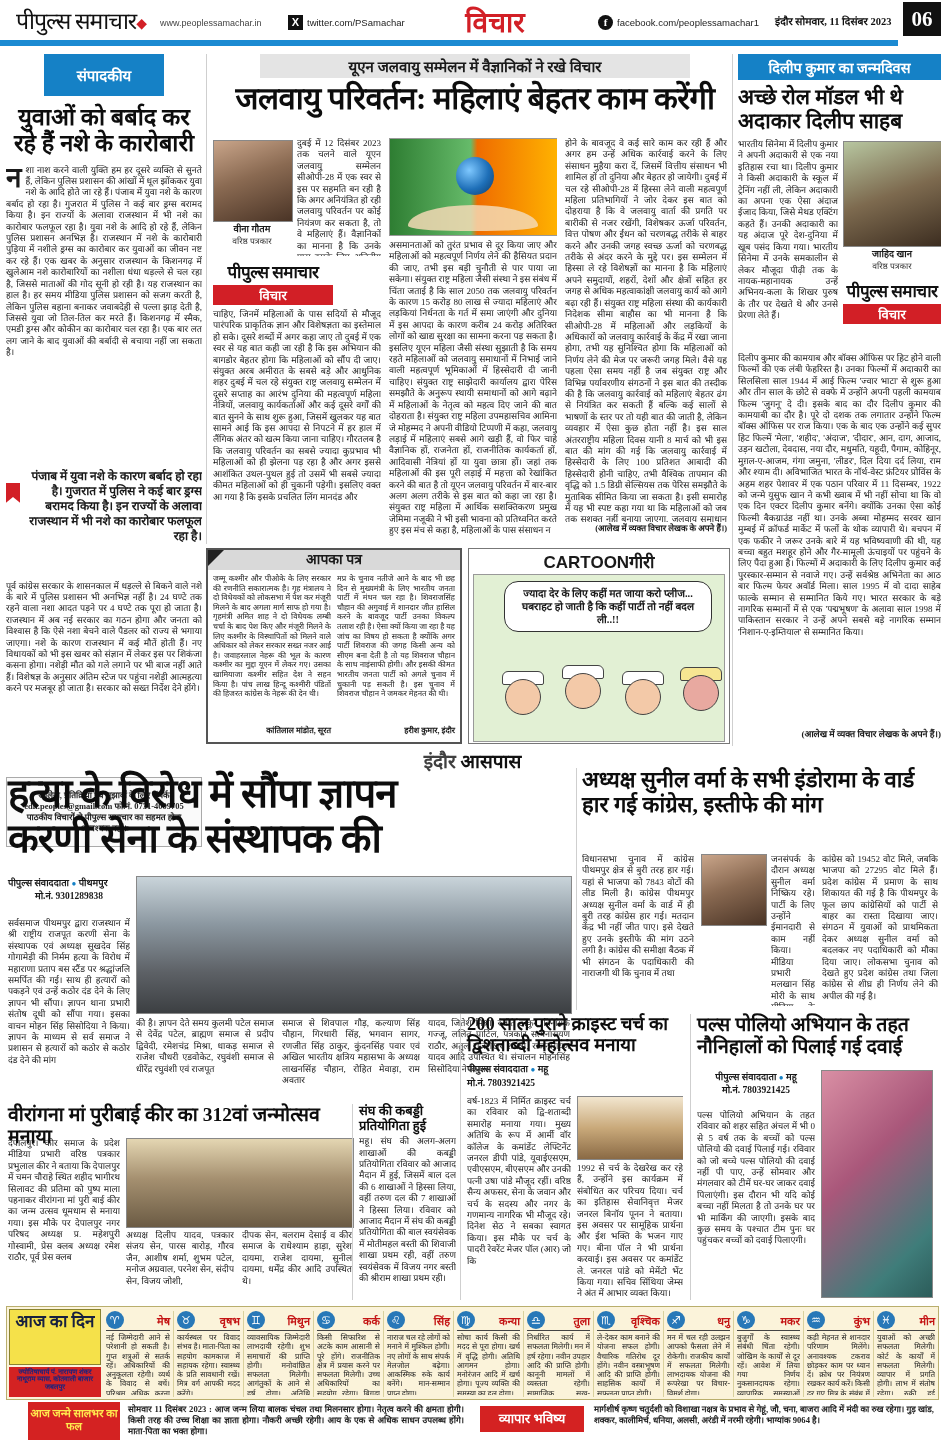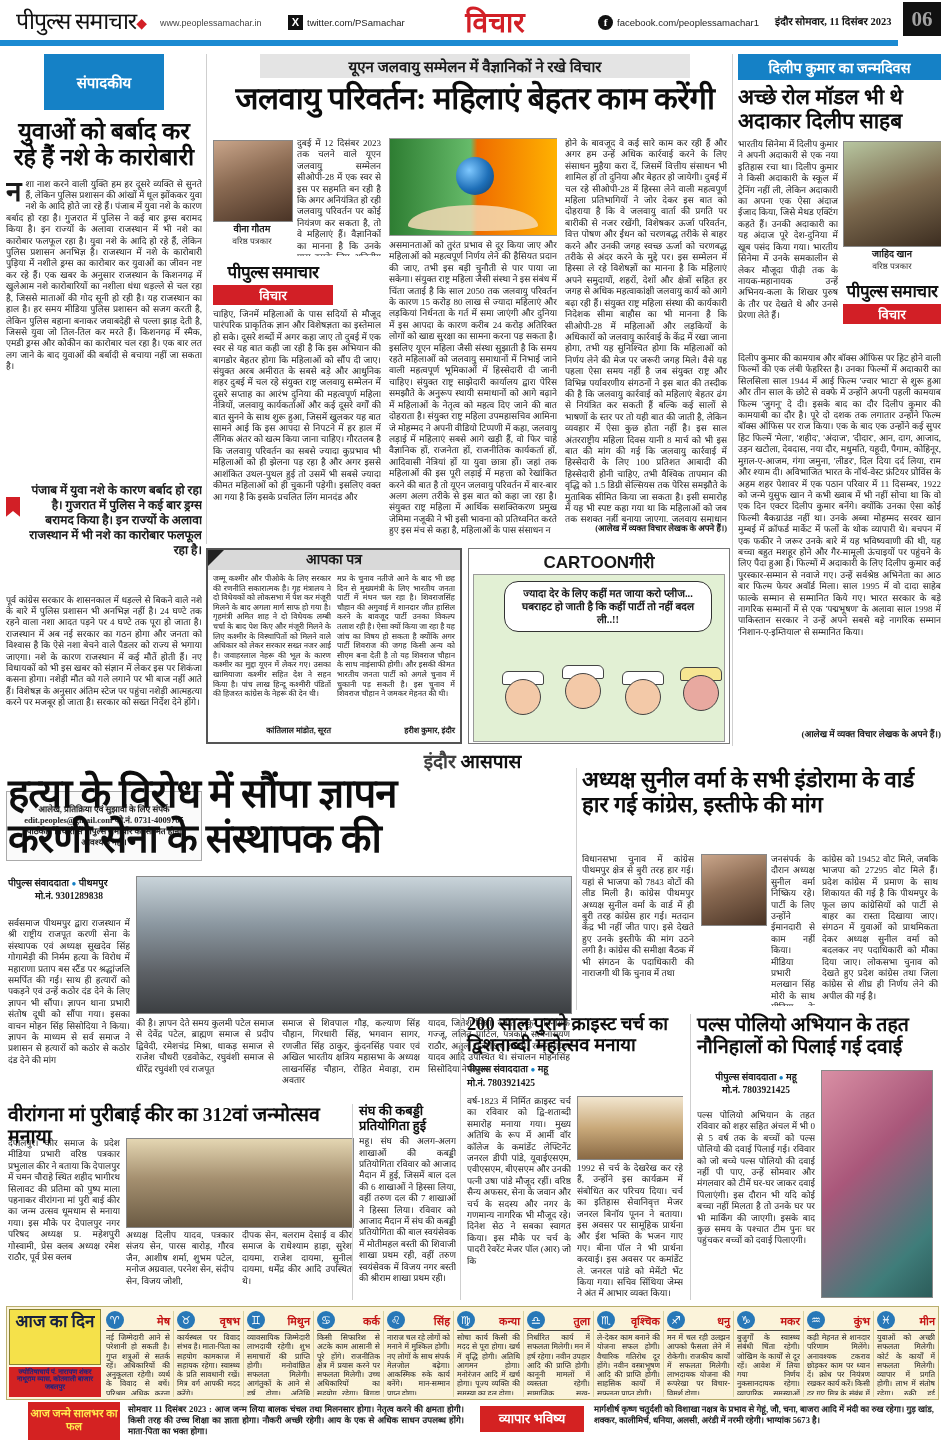--- a/index.html
+++ b/index.html
@@ -53,26 +53,26 @@
     <div class="abs" style="left:288px;top:12px;">
       <span style="display:inline-block;width:15px;height:15px;background:#111;color:#fff;font-weight:bold;font-size:11px;text-align:center;line-height:15px;vertical-align:middle;font-family:'Liberation Sans',sans-serif;">X</span>
       <span style="font-size:9.5px;color:#222;font-family:'Liberation Sans',sans-serif;">twitter.com/PSamachar</span>
     </div>
     <div class="abs" style="left:400px;top:2px;width:190px;text-align:center;color:#d21f26;font-weight:bold;font-size:28px;">विचार</div>
     <div class="abs" style="left:598px;top:12px;">
       <span style="display:inline-block;width:15px;height:15px;background:#111;color:#fff;border-radius:50%;font-weight:bold;font-size:11px;text-align:center;line-height:15px;vertical-align:middle;font-family:'Liberation Serif',serif;">f</span>
       <span style="font-size:9.5px;color:#222;font-family:'Liberation Sans',sans-serif;">facebook.com/peoplessamachar1</span>
     </div>
     <div class="abs" style="left:775px;top:14px;font-size:10.5px;font-weight:bold;color:#111;">इंदौर सोमवार, 11 दिसंबर 2023</div>
-    <div class="abs" style="left:903px;top:2px;width:38px;height:34px;background:#111;color:#a3a3a3;font-weight:bold;font-size:21px;text-align:center;line-height:34px;">06</div>
+    <div class="abs" style="left:903px;top:2px;width:38px;height:34px;background:#111;color:#ffffff;font-weight:bold;font-size:21px;text-align:center;line-height:34px;">06</div>
   </div>
   <div class="abs" style="left:0;top:40px;width:898px;height:6px;background:#1b8ad2;"></div>
 
   <div class="abs" style="left:6px;top:54px;width:196px;height:692px;">
-    <div class="badge" style="width:120px;margin:0 auto;font-size:15px;padding:18px 0;">संपादकीय</div>
+    <div class="badge" style="width:120px;margin:0 auto;font-size:15px;padding:11px 0;">संपादकीय</div>
     <div class="hl" style="font-size:23.5px;text-align:center;margin-top:8px;">युवाओं को बर्बाद कर रहे हैं नशे के कारोबारी</div>
     <div class="body-txt" style="margin-top:8px;height:300px;">
       <span style="float:left;font-size:28px;line-height:26px;font-weight:bold;padding-right:4px;">न</span><span>शा नाश करने वाली युक्ति हम हर दूसरे व्यक्ति से सुनते हैं, लेकिन पुलिस प्रशासन की आंखों में धूल झोंककर युवा नशे के आदि होते जा रहे हैं। पंजाब में युवा नशे के कारण बर्बाद हो रहा है। गुजरात में पुलिस ने कई बार ड्रग्स बरामद किया है। इन राज्यों के अलावा राजस्थान में भी नशे का कारोबार फलफूल रहा है। युवा नशे के आदि हो रहे हैं, लेकिन पुलिस प्रशासन अनभिज्ञ है। राजस्थान में नशे के कारोबारी पुड़िया में नशीले ड्रग्स का कारोबार कर युवाओं का जीवन नष्ट कर रहे हैं। एक खबर के अनुसार राजस्थान के किशनगढ़ में खुलेआम नशे कारोबारियों का नशीला धंधा धड़ल्ले से चल रहा है, जिससे माताओं की गोद सूनी हो रही है। यह राजस्थान का हाल है। हर समय मीडिया पुलिस प्रशासन को सजग करती है, लेकिन पुलिस बहाना बनाकर जवाबदेही से पल्ला झाड़ देती है, जिससे युवा जो तिल-तिल कर मरते हैं। किशनगढ़ में स्मैक, एमडी ड्रग्स और कोकीन का कारोबार चल रहा है। एक बार लत लग जाने के बाद युवाओं की बर्बादी से बचाया नहीं जा सकता है।</span>
     </div>
     <div style="position:relative;margin-top:4px;height:108px;">
       <span style="position:absolute;left:0;top:14px;width:14px;height:20px;background:#d21f26;clip-path:polygon(0 0,100% 0,100% 100%,50% 72%,0 100%);"></span>
       <div style="margin-left:20px;font-size:12px;line-height:15px;font-weight:bold;text-align:right;overflow:hidden;height:108px;">पंजाब में युवा नशे के कारण बर्बाद हो रहा है। गुजरात में पुलिस ने कई बार ड्रग्स बरामद किया है। इन राज्यों के अलावा राजस्थान में भी नशे का कारोबार फलफूल रहा है।</div>
     </div>
     <div class="body-txt" style="margin-top:4px;height:190px;">पूर्व कांग्रेस सरकार के शासनकाल में धड़ल्ले से बिकने वाले नशे के बारे में पुलिस प्रशासन भी अनभिज्ञ नहीं है। 24 घण्टे तक रहने वाला नशा आदत पड़ने पर 4 घण्टे तक पूरा हो जाता है। राजस्थान में अब नई सरकार का गठन होगा और जनता को विश्वास है कि ऐसे नशा बेचने वाले पैडलर को राज्य से भगाया जाएगा। नशे के कारण राजस्थान में कई मौतें होती हैं। नए विधायकों को भी इस खबर को संज्ञान में लेकर इस पर शिकंजा कसना होगा। नशेड़ी मौत को गले लगाने पर भी बाज नहीं आते हैं। विशेषज्ञ के अनुसार अंतिम स्टेज पर पहुंचा नशेड़ी आत्महत्या करने पर मजबूर हो जाता है। सरकार को सख्त निर्देश देने होंगे।</div>
     <div style="border:1px solid #aaa;margin-top:6px;padding:12px 5px;font-size:8.5px;line-height:11px;text-align:center;font-weight:bold;color:#222;background:#fafafa;">आलेख, प्रतिक्रिया एवं सुझावों के लिए संपर्क edit.peoples@gmail.com फो.नं. 0731-4009705 पाठकीय विचारों से पीपुल्स समाचार का सहमत होना आवश्यक नहीं।</div>
@@ -322,16 +322,16 @@
     </div>
   </div>
 
   <div class="abs" style="left:6px;top:1402px;width:460px;height:40px;">
     <div class="redbox abs" style="left:22px;top:0;width:92px;height:38px;font-size:11px;line-height:13px;color:#ffe94e;padding-top:5px;box-sizing:border-box;">आज जन्मे सालभर का फल</div>
     <div class="abs" style="left:122px;top:2px;width:336px;font-size:8.6px;line-height:11px;font-weight:bold;text-align:justify;color:#222;">सोमवार 11 दिसंबर 2023 : आज जन्म लिया बालक चंचल तथा मिलनसार होगा। नेतृत्व करने की क्षमता होगी। किसी तरह की उच्च शिक्षा का ज्ञाता होगा। नौकरी अच्छी रहेगी। आय के एक से अधिक साधन उपलब्ध होंगे। माता-पिता का भक्त होगा।</div>
   </div>
 
   <div class="abs" style="left:470px;top:1402px;width:470px;height:40px;">
     <div class="redbox abs" style="left:10px;top:4px;width:104px;height:26px;font-size:13px;line-height:26px;">व्यापार भविष्य</div>
-    <div class="abs" style="left:124px;top:2px;width:340px;font-size:8.6px;line-height:11px;font-weight:bold;text-align:justify;color:#222;">मार्गशीर्ष कृष्ण चतुर्दशी को विशाखा नक्षत्र के प्रभाव से गेहूं, जौ, चना, बाजरा आदि में मंदी का रुख रहेगा। गुड़ खांड, शक्कर, कालीमिर्च, धनिया, अलसी, अरंडी में नरमी रहेगी। भाग्यांक 5673 है।</div>
+    <div class="abs" style="left:124px;top:2px;width:340px;font-size:8.6px;line-height:11px;font-weight:bold;text-align:justify;color:#222;">मार्गशीर्ष कृष्ण चतुर्दशी को विशाखा नक्षत्र के प्रभाव से गेहूं, जौ, चना, बाजरा आदि में मंदी का रुख रहेगा। गुड़ खांड, शक्कर, कालीमिर्च, धनिया, अलसी, अरंडी में नरमी रहेगी। भाग्यांक 9064 है।</div>
   </div>
 
 </div>
 
 </body></html>

